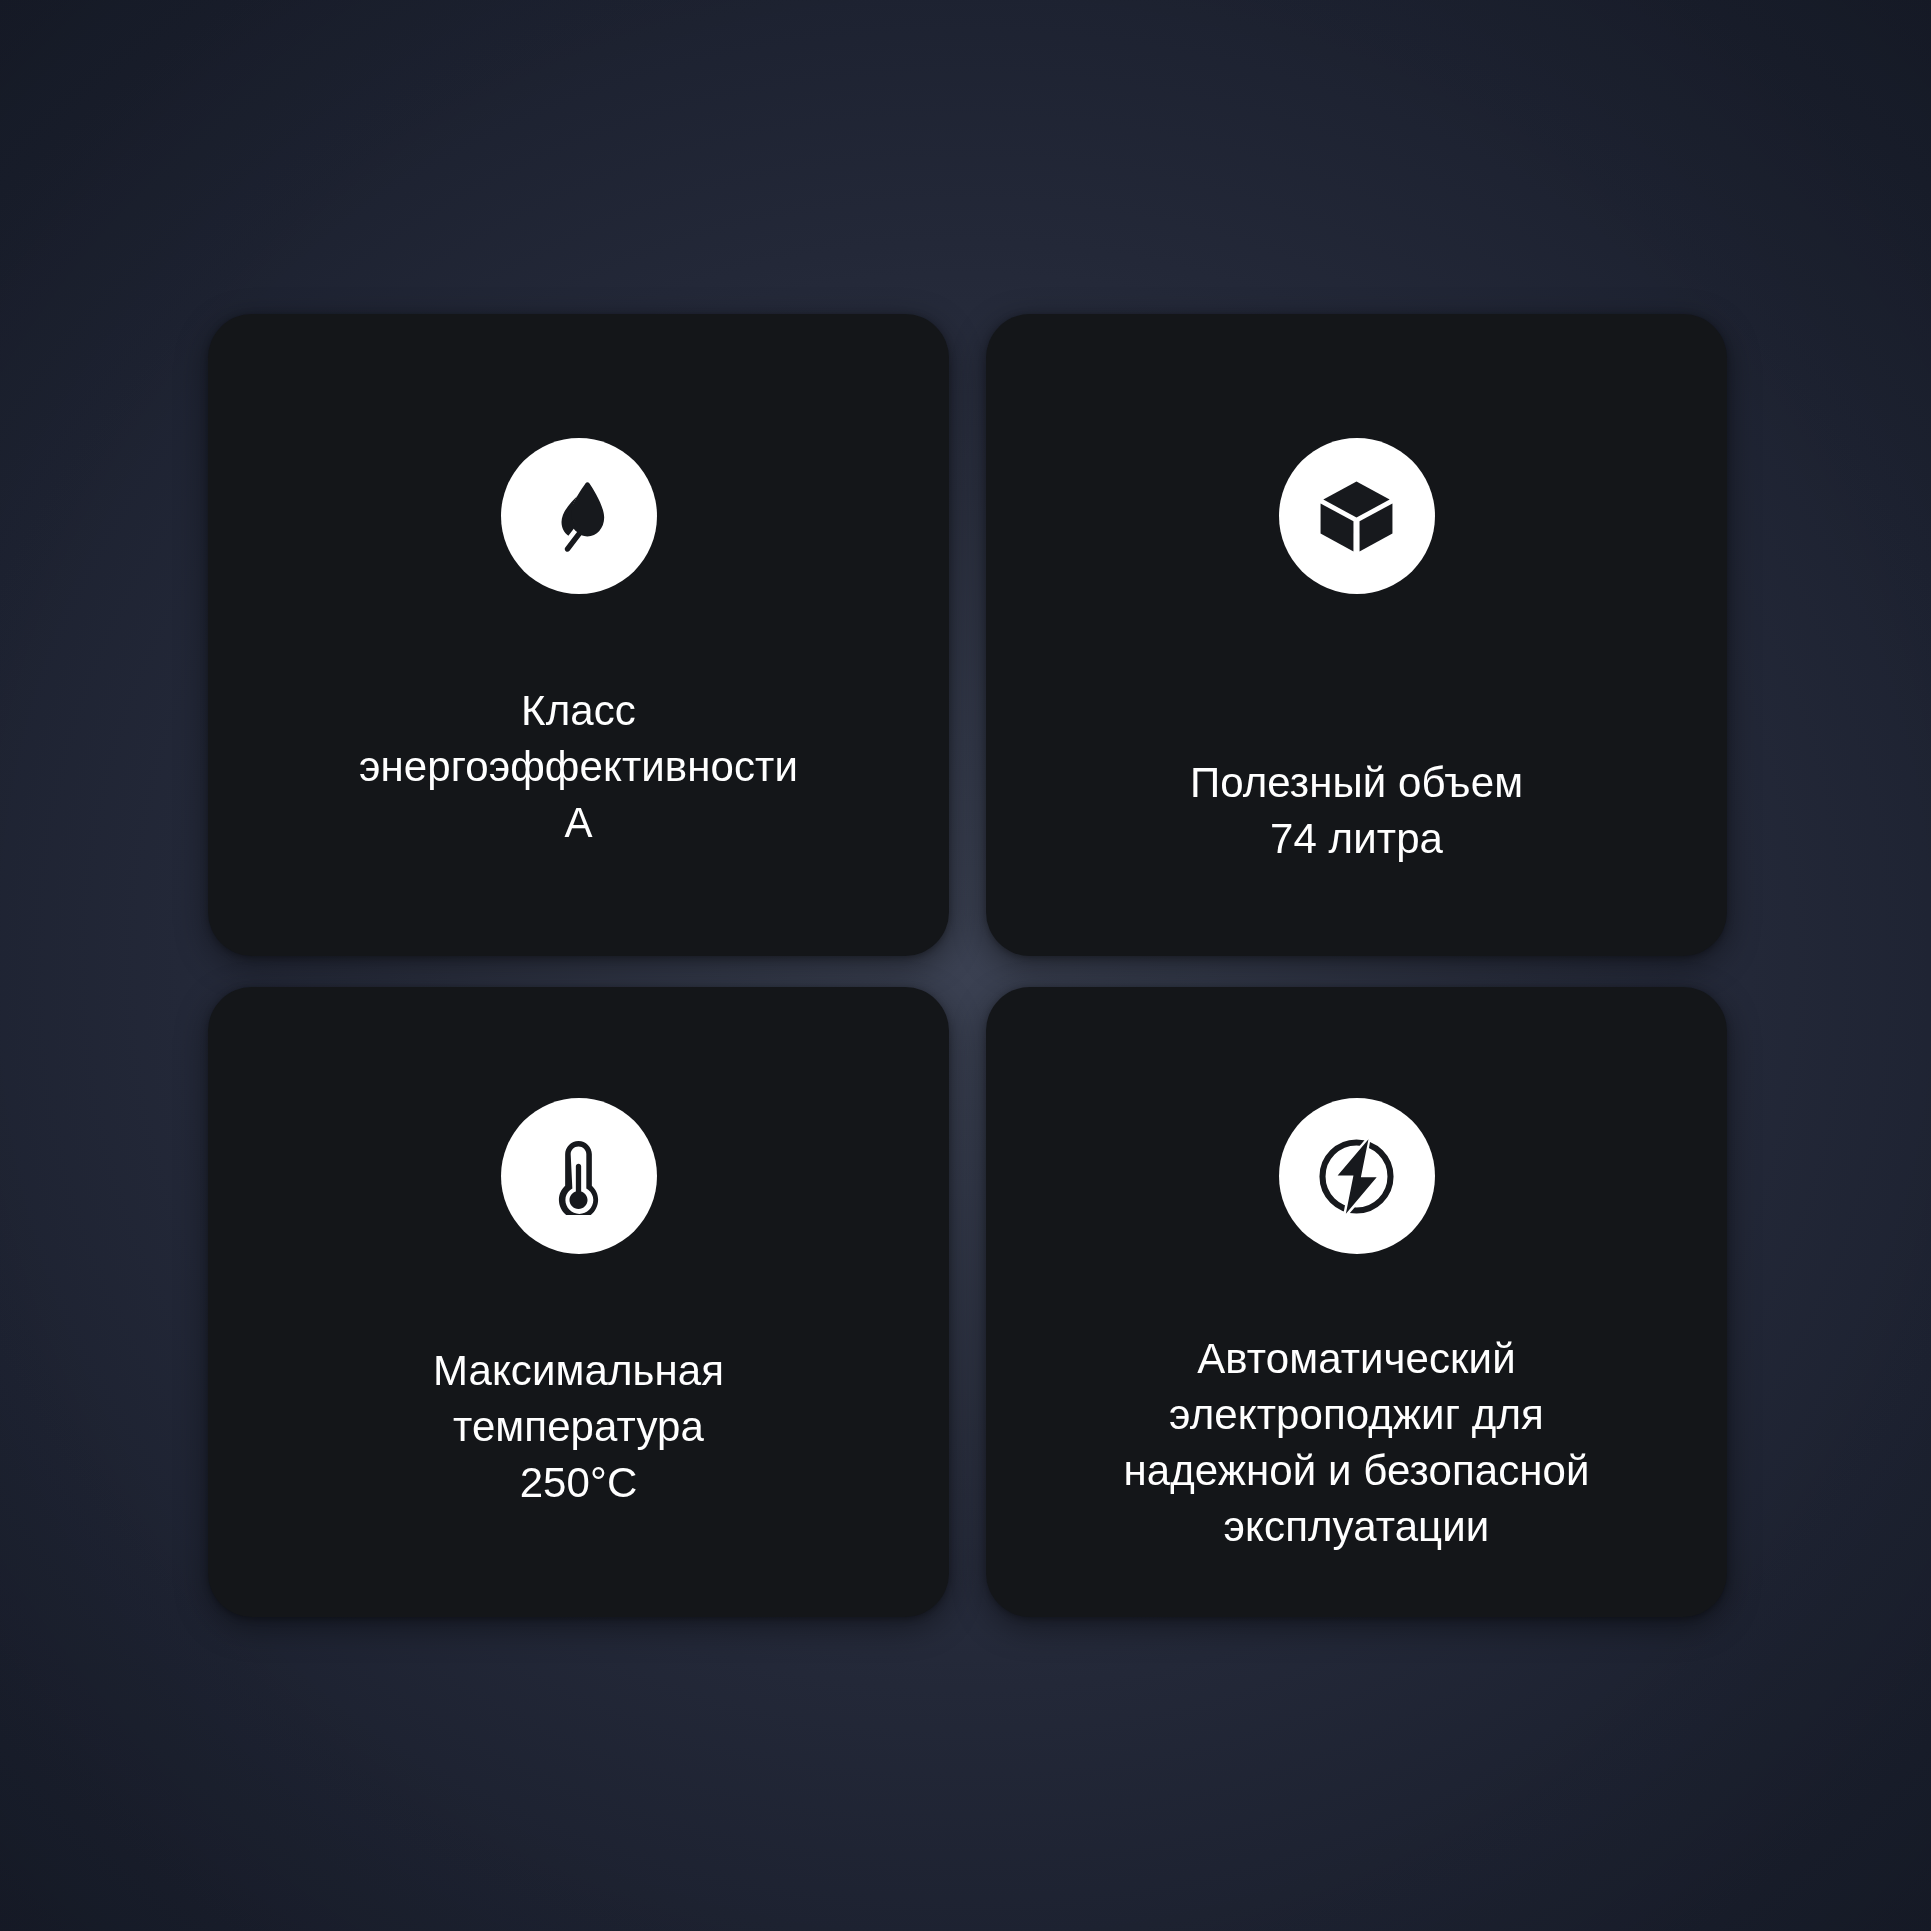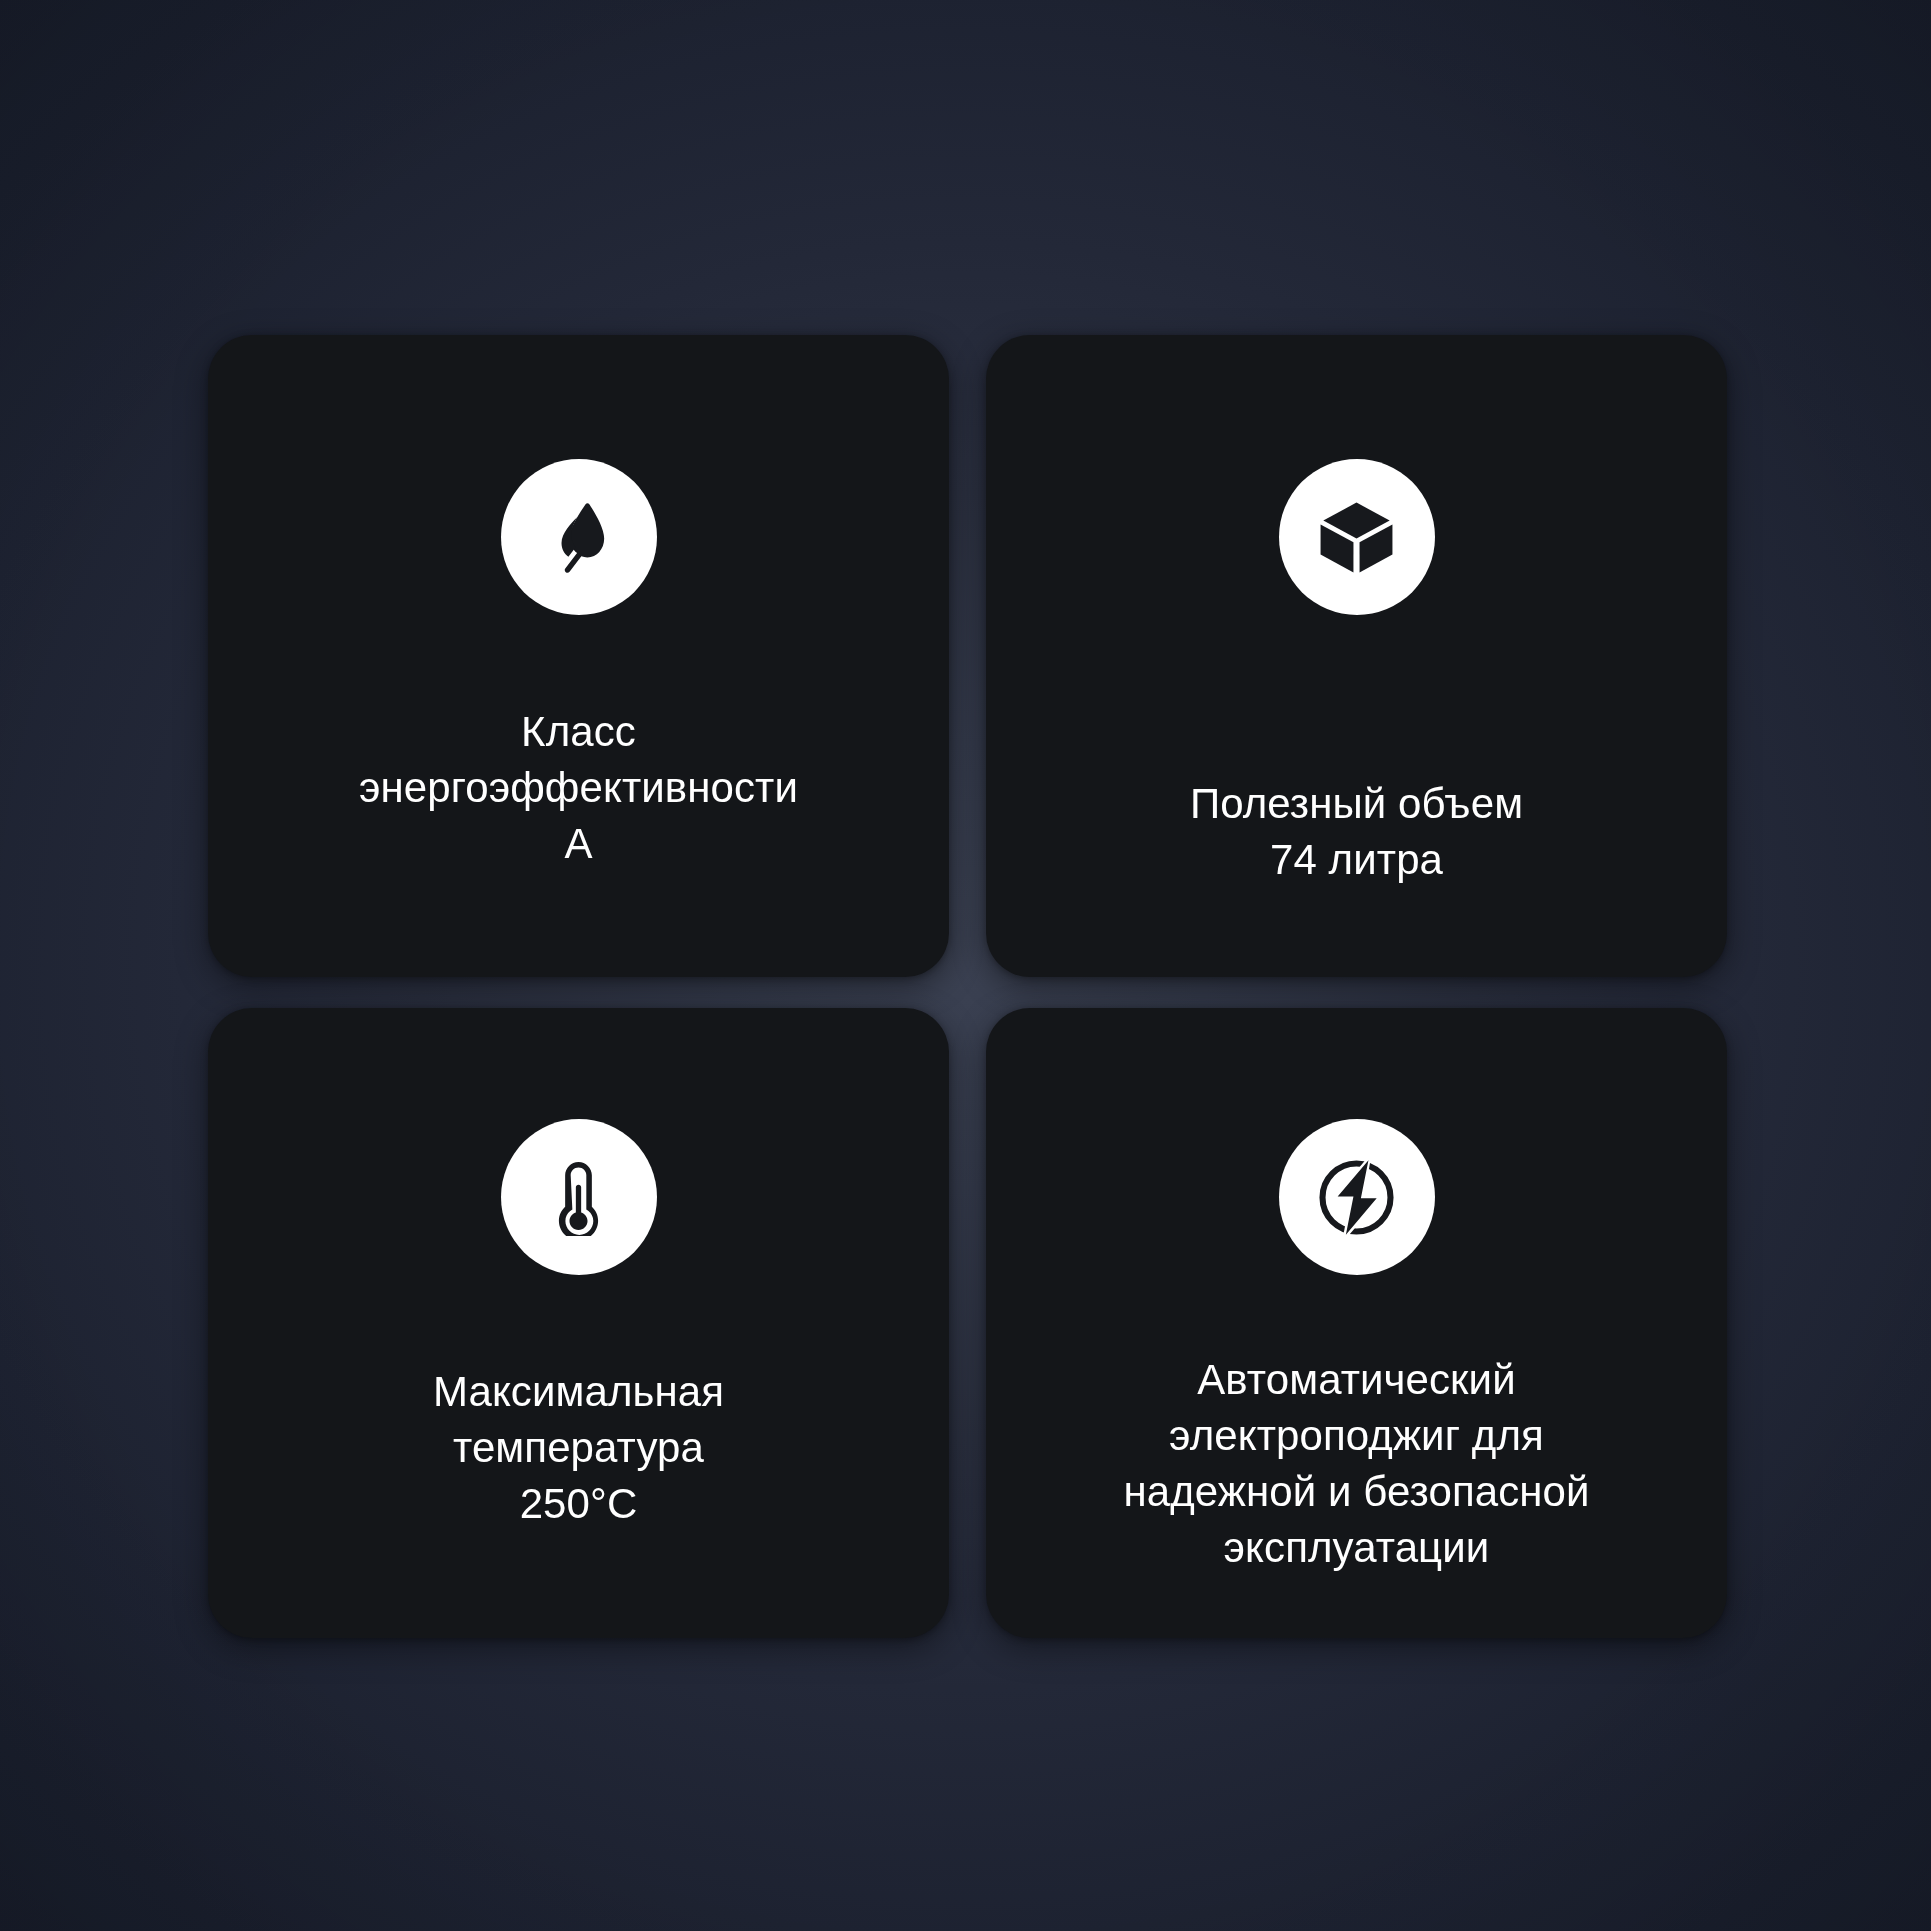--- a/index.html
+++ b/index.html
@@ -44,21 +44,20 @@
     position: absolute;
     left: 208px;
     top: 314px;
     width: 1518px;
     height: 1303px;
     display: grid;
     grid-template-columns: 741px 741px;
     grid-template-rows: 642px 630px;
     column-gap: 37px;
     row-gap: 31px;
-    margin-top: 21px;
   }
 
   .feature-card {
     position: relative;
     background: #141619;
     border-radius: 44px;
     box-shadow:
       0 9.7px 33px rgba(0,0,0,0.42),
       0 1.9px 7.7px rgba(0,0,0,0.30);
     display: flex;

